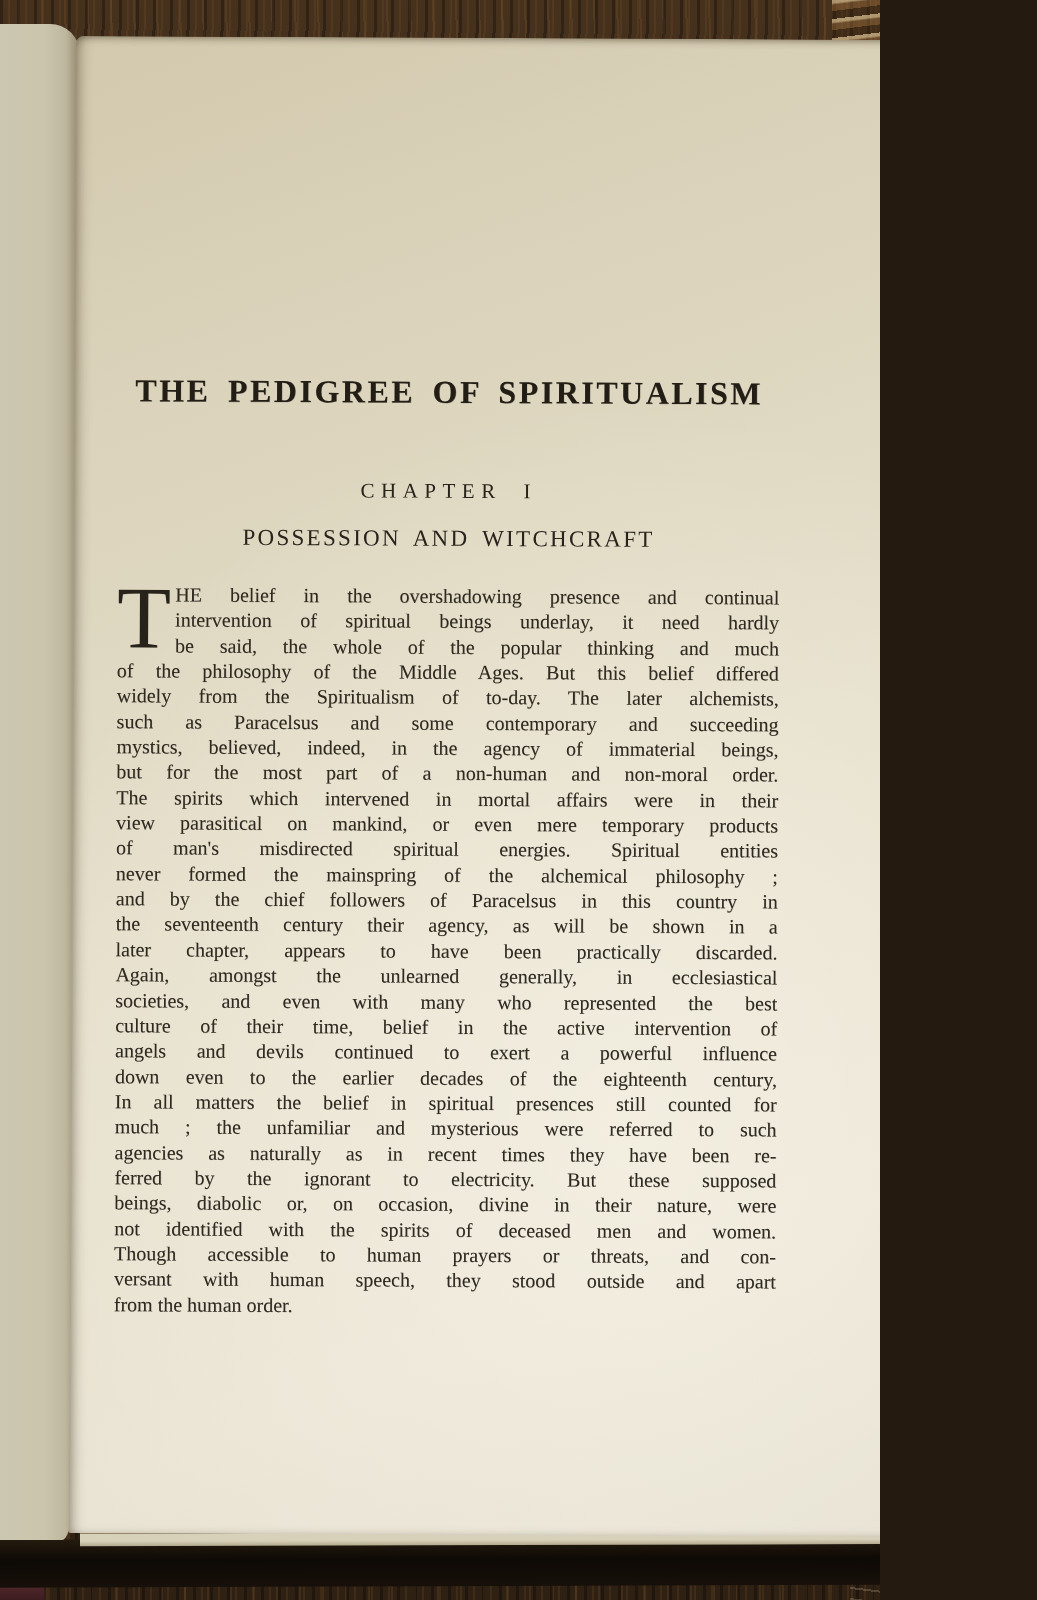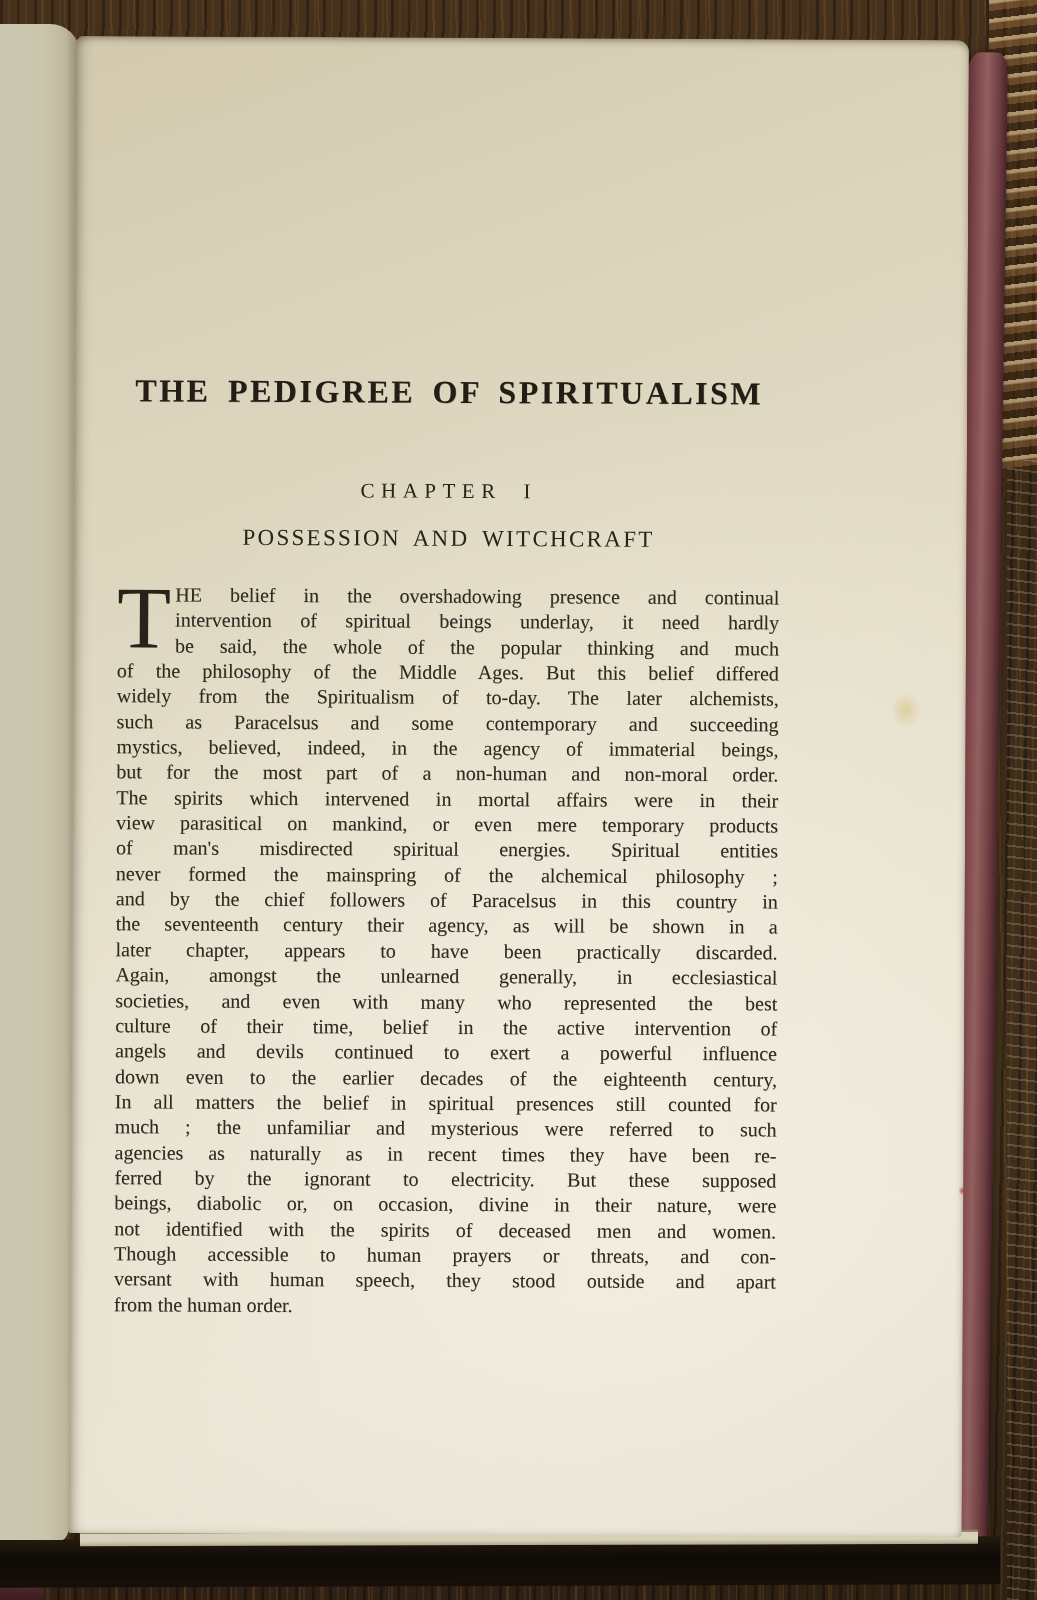--- a/index.html
+++ b/index.html
@@ -1,17 +1,17 @@
 <!DOCTYPE html>
 <html style="--page: #eae4d4; --left-page: #ccc7b0; --ink: #2e2820; --wood: #3e2c1a; --cover: #7e474b;"><head>
 <meta charset="utf-8">
 <style>
   html,body { margin:0; padding:0; background:#241a10; }
   .photo {
-    position:relative; width:1037px; height:1600px; overflow:hidden;
+    position:relative; width:880px; height:1600px; overflow:hidden;
     font-family:"Liberation Serif","DejaVu Serif",serif;
     background-color:var(--wood,#3e2c1a);
     background-image:
       repeating-linear-gradient(91deg, rgba(0,0,0,0.30) 0 3px, rgba(0,0,0,0) 3px 8px, rgba(122,84,44,0.22) 8px 10px, rgba(0,0,0,0) 10px 17px),
       repeating-linear-gradient(89deg, rgba(150,104,56,0.18) 0 2px, rgba(0,0,0,0) 2px 23px),
       linear-gradient(180deg, #46311d 0%, #3a2917 30%, #42301c 70%, #2e2012 100%);
   }
   
   .glare-top-right {
     position:absolute; right:0; top:0; width:48px; height:470px;

